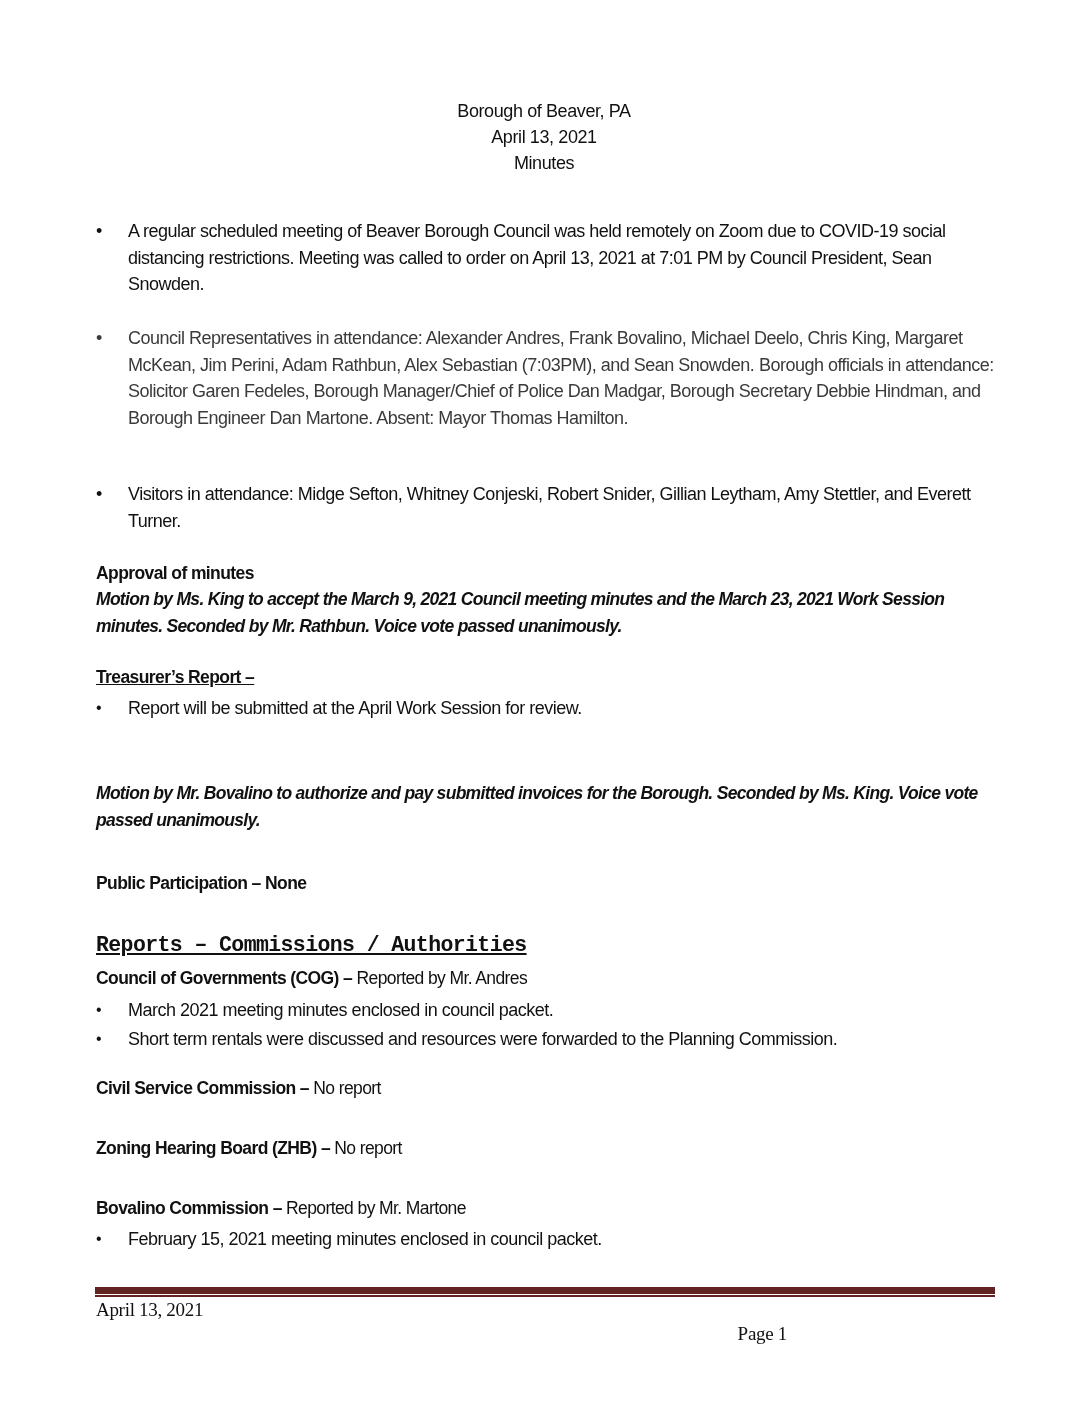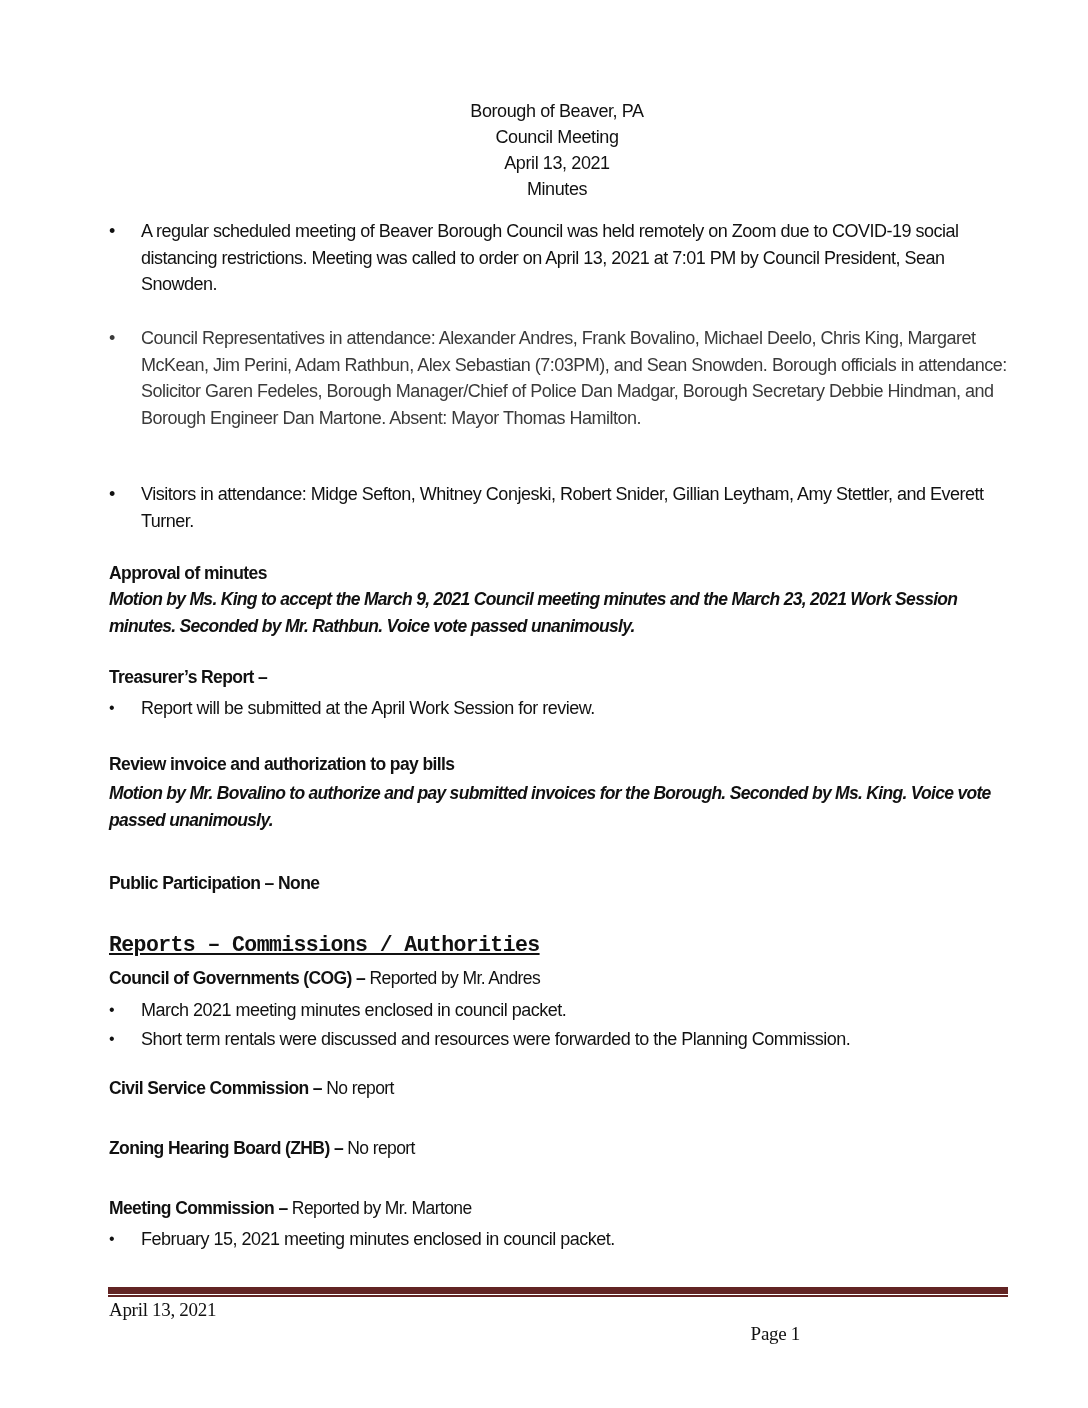--- a/index.html
+++ b/index.html
@@ -10,21 +10,21 @@
     body {
       width: 1088px;
       height: 1408px;
       position: relative;
       overflow: hidden;
       font-family: "Liberation Sans", sans-serif;
       color: #111111;
     }
     .page {
       position: absolute;
-      left: 13px; top: 0;
+      left: 0; top: 0;
       width: 880px;
       height: 1408px;
       background: #ffffff;
     }
     .header-block {
       position: absolute;
       left: 0; top: 98px;
       width: 1088px;
       text-align: center;
       font-size: 18px;
@@ -134,21 +134,20 @@
     .footer-left { left: 96px; }
     .footer-right { right: 93px; text-align: right; margin-top: 24px; }
   </style>
 </head>
 <body>
 
 <div class="page">
 
   <div class="header-block">
     <div>Borough of Beaver, PA</div>
-    <div>Council Meeting</div>
     <div>April 13, 2021</div>
     <div>Minutes</div>
   </div>
 
   <div class="bullet-item text" style="top:218px; height:80px;">
     <span class="dot">•</span>
     <div class="body">A regular scheduled meeting of Beaver Borough Council was held remotely on Zoom due to COVID-19 social distancing restrictions.  Meeting was called to order on April 13, 2021 at 7:01 PM by Council President, Sean Snowden.</div>
   </div>
 
   <div class="bullet-item text gray" style="top:325px; height:135px;">
@@ -157,27 +156,26 @@
   </div>
 
   <div class="bullet-item text" style="top:481px; height:55px;">
     <span class="dot">•</span>
     <div class="body">Visitors in attendance:  Midge Sefton, Whitney Conjeski, Robert Snider, Gillian Leytham, Amy Stettler, and Everett Turner.</div>
   </div>
 
   <div class="heading" style="top:560px;">Approval of minutes</div>
   <div class="motion" style="top:586px;">Motion by Ms. King to accept the March 9, 2021 Council meeting minutes and the March 23, 2021 Work Session minutes.  Seconded by Mr. Rathbun. Voice vote passed unanimously.</div>
 
-  <div class="heading" style="top:664px;">Treasurer’s Report –</div>
+  <div class="heading" style="top:664px;text-decoration:underline;">Treasurer’s Report –</div>
   <div class="small-bullet" style="top:695px;">
     <span class="dot">•</span>
     <span class="body">Report will be submitted at the April Work Session for review.</span>
   </div>
 
-  <div class="heading" style="top:751px;">Review invoice and authorization to pay bills</div>
   <div class="motion" style="top:780px;">Motion by Mr. Bovalino to authorize and pay submitted invoices for the Borough. Seconded by Ms. King. Voice vote passed unanimously.</div>
 
   <div class="heading" style="top:870px;">Public Participation – None</div>
 
   <div class="section-title">Reports – Commissions / Authorities</div>
 
   <div class="heading" style="top:965px;">
     <span>Council of Governments (COG) –</span><span class="normal"> Reported by Mr. Andres</span>
   </div>
   <div class="small-bullet" style="top:997px;">
@@ -191,21 +189,21 @@
 
   <div class="heading" style="top:1135px;">
     <span>Zoning Hearing Board (ZHB) –</span><span class="normal"> No report</span>
   </div>
 
   <div class="heading" style="top:1075px;">
     <span>Civil Service Commission –</span><span class="normal"> No report</span>
   </div>
 
   <div class="heading" style="top:1195px;">
-    <span>Meeting Commission –</span><span class="normal"> Reported by Mr. Martone</span>
+    <span>Bovalino Commission –</span><span class="normal"> Reported by Mr. Martone</span>
   </div>
   <div class="small-bullet" style="top:1226px;">
     <span class="dot">•</span>
     <span class="body">February 15, 2021 meeting minutes enclosed in council packet.</span>
   </div>
 
   <div class="footer-rule-thick" style="background: rgb(98, 36, 35);"></div>
   <div class="footer-rule-thin" style="background: rgb(98, 36, 35);"></div>
   <div class="footer-left">April 13, 2021</div>
   <div class="footer-right">Page 1</div>

